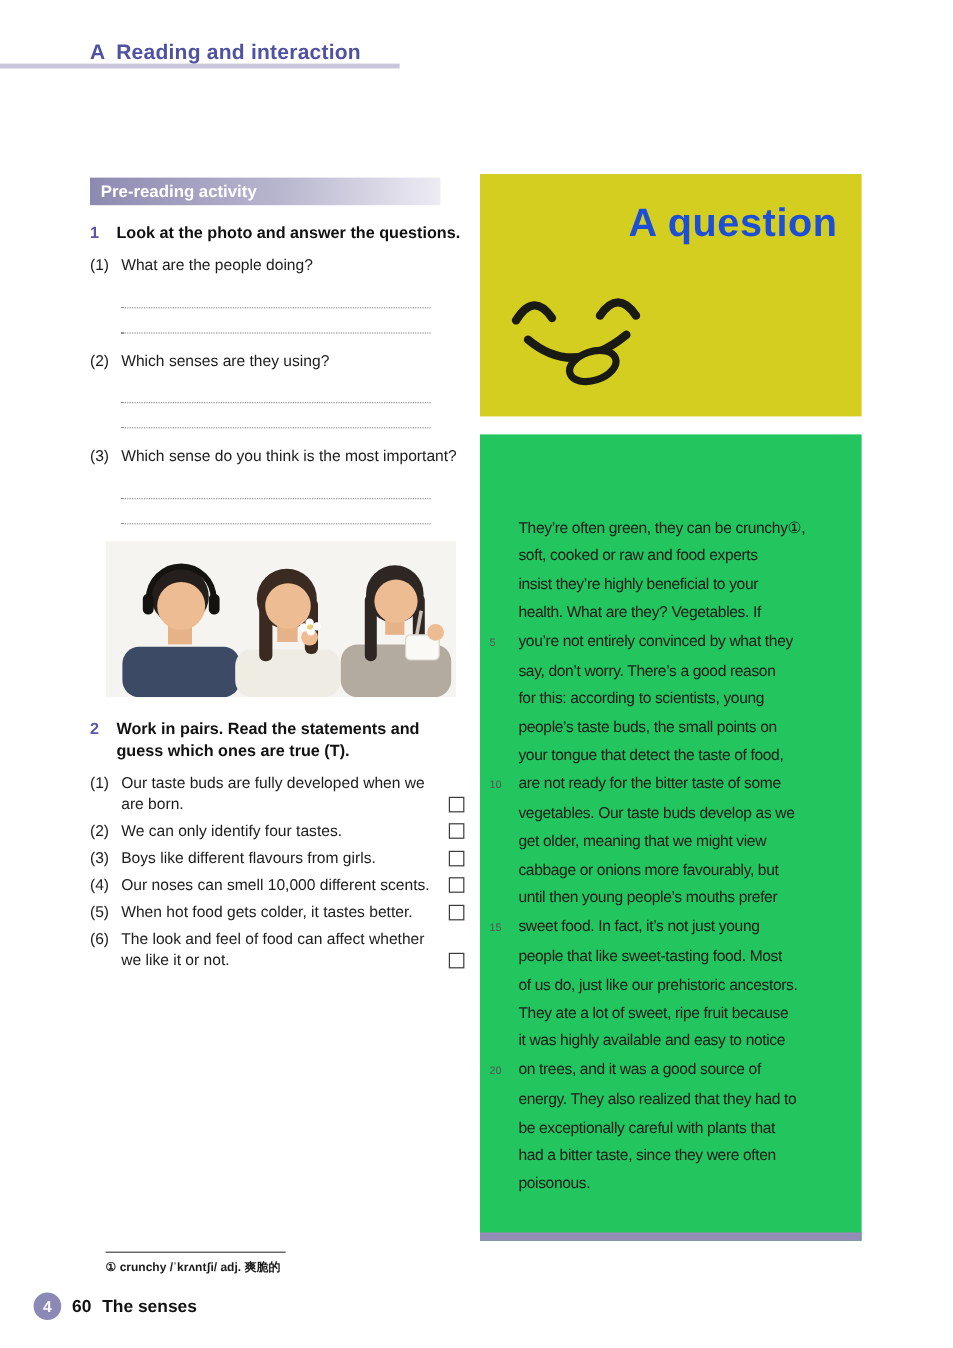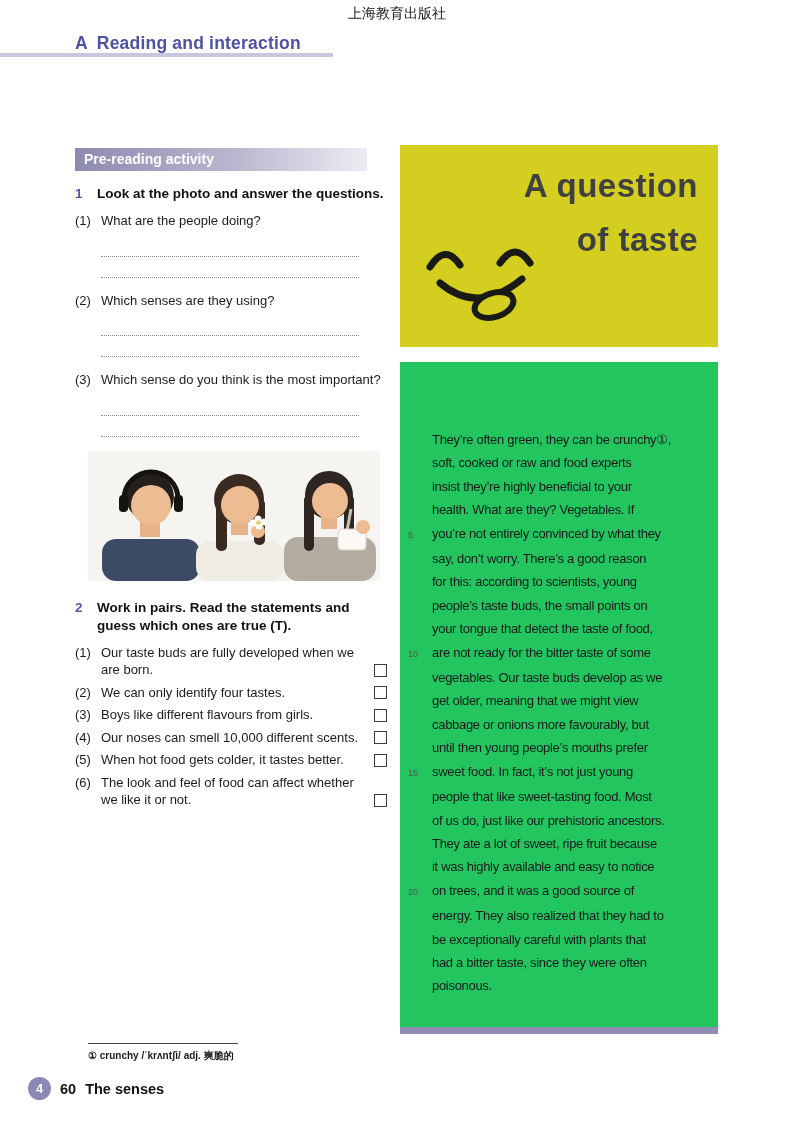--- a/index.html
+++ b/index.html
@@ -31,21 +31,21 @@
 
   .photo { margin:6px 0 18px 13px; width:292px; height:130px; display:block; }
 
   .statement { display:flex; align-items:flex-end; font-size:13px; line-height:17.5px; margin-bottom:5px; }
   .s-num { width:26px; flex:none; align-self:flex-start; }
   .s-text { flex:1; }
   .checkbox { width:13px; height:13px; border:1.5px solid #3a3a3a; background:#fff;
     flex:none; margin-left:8px; margin-bottom:2px; }
 
   .title-card { position:absolute; left:400px; top:145px; width:318px; height:202px; background:#d3ce20; }
-  .card-title { position:absolute; right:20px; color:#404040; font-size:33px; font-weight:bold;
+  .card-title { position:absolute; right:20px; color:#1d4ed8; font-size:33px; font-weight:bold;
     letter-spacing:0.5px; }
   .t1 { top:22px; }
   .t2 { top:76px; }
   .smiley { position:absolute; left:18px; top:86px; width:140px; height:100px; }
 
   .passage-box { position:absolute; left:400px; top:362px; width:318px; height:672px;
     background:#22c55e; padding:66px 12px 0 8px; }
   .passage-bar { position:absolute; left:0; bottom:0; width:100%; height:7px; background:#918db5; }
   .p-line { display:flex; align-items:baseline; font-size:13px; line-height:23.4px;
     letter-spacing:-0.3px; white-space:nowrap; color:#1a1a1a; }
@@ -57,21 +57,20 @@
   .page-footer { position:absolute; left:28px; top:1077px; display:flex; align-items:center; gap:9px; }
   .unit-circle { width:23px; height:23px; border-radius:50%; background:#8d89b6; color:#fff;
     font-weight:bold; font-size:13px; display:flex; align-items:center; justify-content:center; }
   .page-num, .unit-title { font-weight:bold; font-size:14.5px; color:#111; }
 </style>
 </head>
 <body>
 
 <div class="page">
 
-  <div class="publisher">上海教育出版社</div>
 
   <div class="section-underline"></div>
   <div class="section-header">
     <span class="section-letter">A</span><span class="section-title">Reading and interaction</span>
   </div>
 
   <div class="left-col">
 
     <div class="banner">
       <span>Pre-reading activity</span>
@@ -180,21 +179,20 @@
     <div class="statement">
       <span class="s-num">(6)</span>
       <span class="s-text">The look and feel of food can affect whether we like it or not.</span>
       <span class="checkbox"></span>
     </div>
 
   </div>
 
   <div class="title-card">
     <div class="card-title t1">A question</div>
-    <div class="card-title t2">of taste</div>
     <svg class="smiley" viewBox="0 0 140 100" xmlns="http://www.w3.org/2000/svg">
       <path d="M12 36 Q 27 12 42 34" stroke="#1a1a14" stroke-width="7" fill="none" stroke-linecap="round"></path>
       <path d="M82 32 Q 97 10 112 32" stroke="#1a1a14" stroke-width="7" fill="none" stroke-linecap="round"></path>
       <path d="M22 52 Q 60 84 104 48" stroke="#1a1a14" stroke-width="7" fill="none" stroke-linecap="round"></path>
       <ellipse cx="76" cy="74" rx="20" ry="12" transform="rotate(-18 76 74)" fill="#d3ce20" stroke="#1a1a14" stroke-width="6"></ellipse>
     </svg>
   </div>
 
   <div class="passage-box">
     <div class="p-line">

